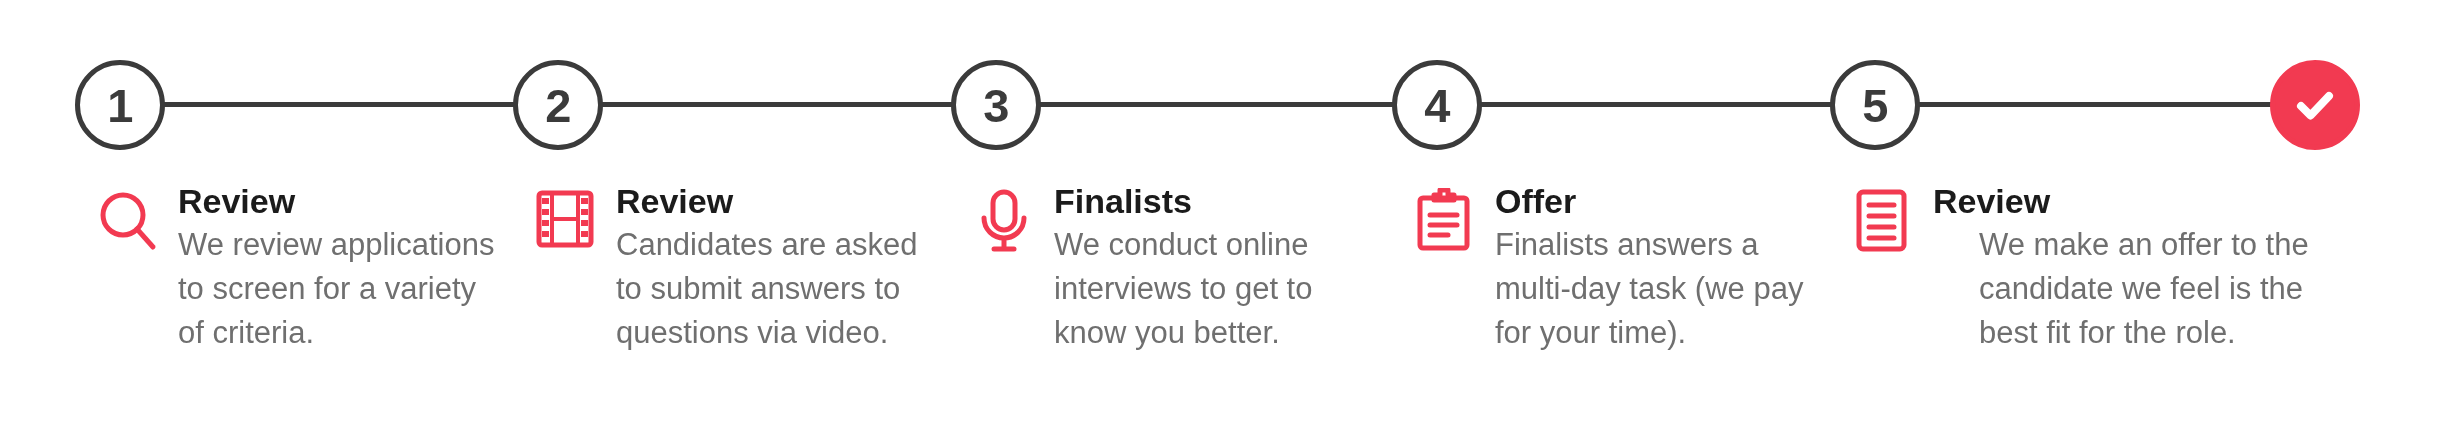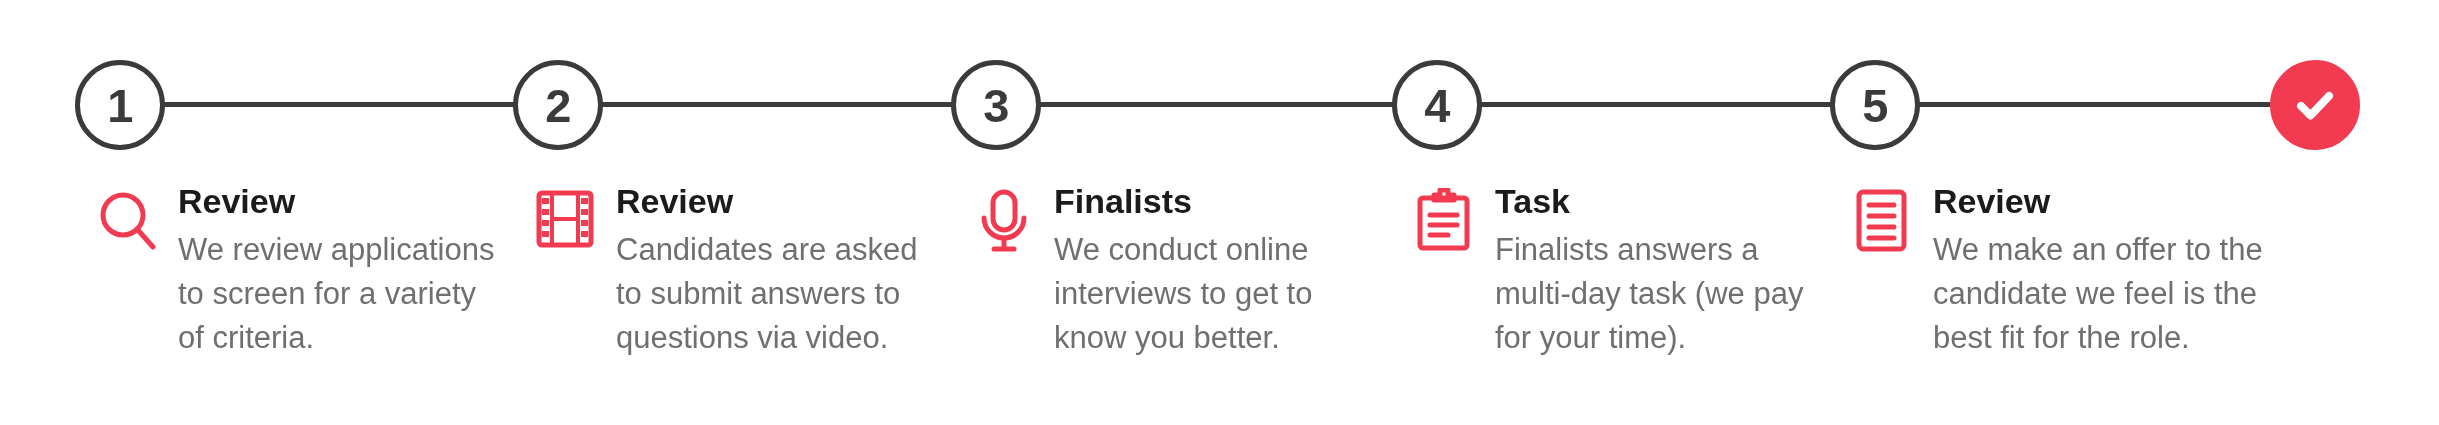--- a/index.html
+++ b/index.html
@@ -105,33 +105,32 @@
   .col-body {
     margin-left: 83px;
   }
 
   .col-title {
     font-family: "Liberation Sans", sans-serif;
     font-size: 34px;
     font-weight: bold;
     color: #1b1b1b;
     line-height: 1.25;
-    margin-bottom: 5px;
     white-space: nowrap;
   }
 
   .col-desc {
     font-family: "Liberation Sans", sans-serif;
     font-size: 31px;
     font-weight: normal;
     color: #6f6f6f;
     line-height: 1.42;
     width: 330px;
   }
-  .detail-col.c5 .col-desc { width: 350px; }
+  .detail-col.c5 .col-desc { width: 350px; margin-left: 46px; }
 </style>
 </head>
 <body>
 
 <div id="root">
 
   <div class="progress-track">
 
     <div class="track-line"></div>
 
@@ -220,21 +219,21 @@
       <div class="col-icon">
         <svg width="68" height="70" viewBox="0 0 68 70">
           <rect x="8" y="10" width="47" height="50" rx="3" fill="none" stroke="#f23a51" stroke-width="5"></rect>
           <path d="M22 12 L22 7 L28 7 L28 2 L36 2 L36 7 L42 7 L42 12 Z" fill="none" stroke="#f23a51" stroke-width="5" stroke-linejoin="round"></path>
           <line x1="18" y1="27" x2="45" y2="27" stroke="#f23a51" stroke-width="5" stroke-linecap="round"></line>
           <line x1="18" y1="37" x2="45" y2="37" stroke="#f23a51" stroke-width="5" stroke-linecap="round"></line>
           <line x1="18" y1="47" x2="36" y2="47" stroke="#f23a51" stroke-width="5" stroke-linecap="round"></line>
         </svg>
       </div>
       <div class="col-body">
-        <div class="col-title">Task</div>
+        <div class="col-title">Offer</div>
         <div class="col-desc">Finalists answers a multi-day task (we pay for your time).</div>
       </div>
     </div>
 
     <div class="detail-col c5">
       <div class="col-icon">
         <svg width="68" height="70" viewBox="0 0 68 70">
           <rect x="9" y="4" width="45" height="57" rx="4" fill="none" stroke="#f23a51" stroke-width="5"></rect>
           <line x1="19" y1="17" x2="44" y2="17" stroke="#f23a51" stroke-width="5" stroke-linecap="round"></line>
           <line x1="19" y1="28" x2="44" y2="28" stroke="#f23a51" stroke-width="5" stroke-linecap="round"></line>

